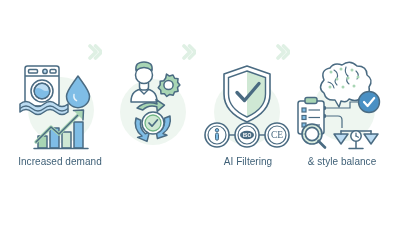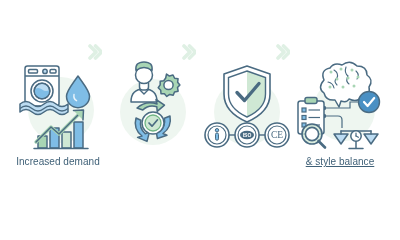--- a/index.html
+++ b/index.html
@@ -20,37 +20,37 @@
     display:flex;
     align-items:flex-start;
     justify-content:center;
     width:400px;
   }
   .step{
     position:relative;
     width:94px;
     display:flex;
     flex-direction:column;
-    align-items:flex-end;
+    align-items:flex-start;
   }
   .art{
     width:94px;height:96px;
     position:relative;
   }
   .art svg{display:block;width:94px;height:96px;}
   .caption{
     margin-top:4px;
     text-align:center;
     font-size:10px;
     line-height:8.6px;
     color:#3f6077;
     letter-spacing:.05px;
     width:96px;
   }
-  .caption .l2{display:block;text-decoration:underline;}
+  .caption .l2{display:block;}
   .connector{
     position:absolute;
     top:44px;
     width:14px;height:16px;
     pointer-events:none;
   }
   .connector.c1{left:88px;}
   .connector.c2{left:182px;}
   .connector.c3{left:276px;}
   .connector svg{display:block;}
@@ -165,20 +165,24 @@
 
           <circle cx="47" cy="77" r="12" fill="#ffffff" stroke="#4a6b82" stroke-width="1.6"></circle>
           <circle cx="47" cy="77" r="9" fill="#ffffff" stroke="#4a6b82" stroke-width="1.2"></circle>
           <ellipse cx="47" cy="77" rx="7" ry="4.2" fill="#4a6b82"></ellipse>
           <text x="47" y="78.9" text-anchor="middle" font-family="Liberation Sans, sans-serif" font-size="5" font-weight="bold" fill="#ffffff">ISO</text>
 
           <circle cx="77" cy="77" r="12" fill="#ffffff" stroke="#4a6b82" stroke-width="1.6"></circle>
           <circle cx="77" cy="77" r="9" fill="#ffffff" stroke="#4a6b82" stroke-width="1.2"></circle>
           <text x="77" y="80.3" text-anchor="middle" font-family="Liberation Serif, serif" font-size="9.5" fill="#4a6b82">CE</text>
         </svg>
+      </div>
+      <div class="caption">
+        <span>AI Filtering</span>
+        <span class="l2"></span>
       </div>
     </div>
 
     <div class="step">
       <div class="art">
         <svg viewBox="0 0 94 96" xmlns="http://www.w3.org/2000/svg">
           <circle cx="50" cy="52" r="31" fill="#eef6f0"></circle>
 
           <g stroke="#4a6b82" stroke-width="1.5" fill="#ffffff" stroke-linejoin="round">
             <path d="M30 22 q-4 -10 6 -12 q4 -6 12 -3 q8 -6 15 1 q10 0 10 9 q7 5 2 12 q2 9 -8 10 q-4 6 -12 2 q-2 4 -8 2 l-2 6 l-4 -7 q-9 1 -11 -7 q-7 -5 0 -13 z"></path>

